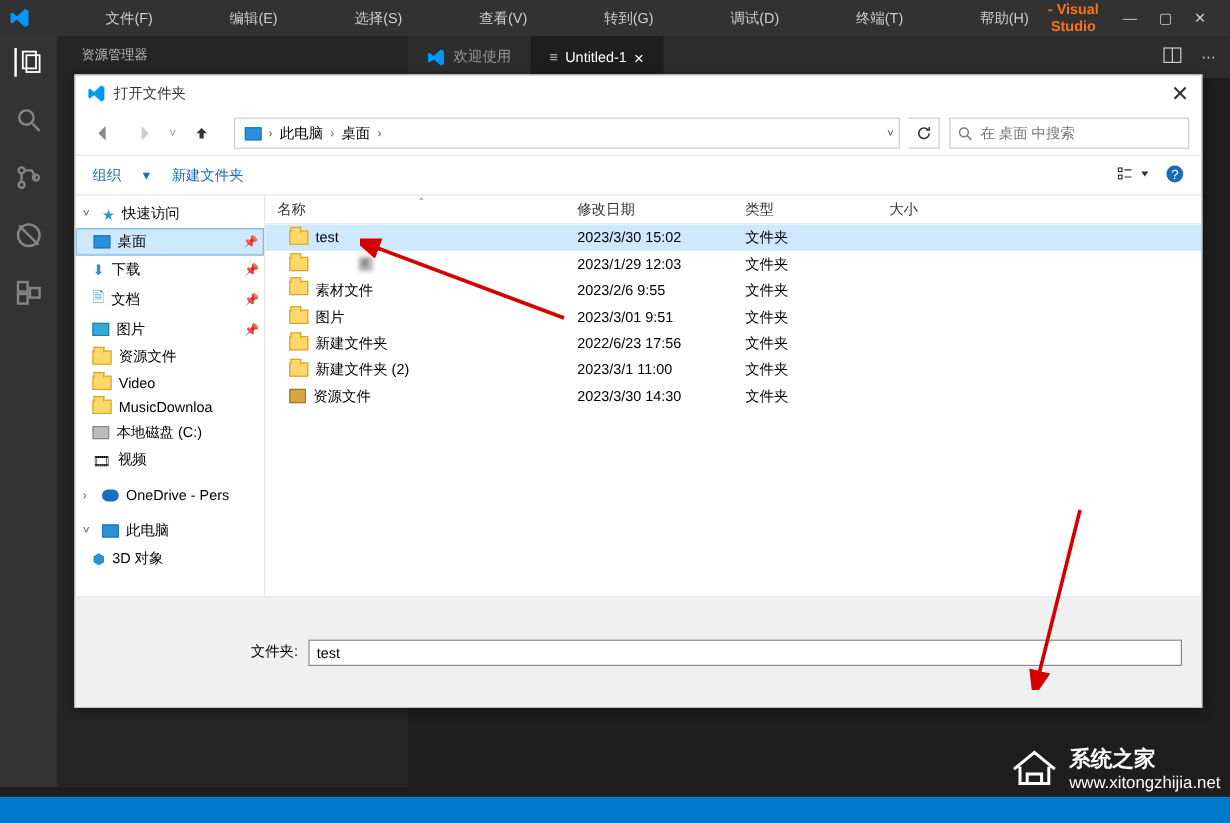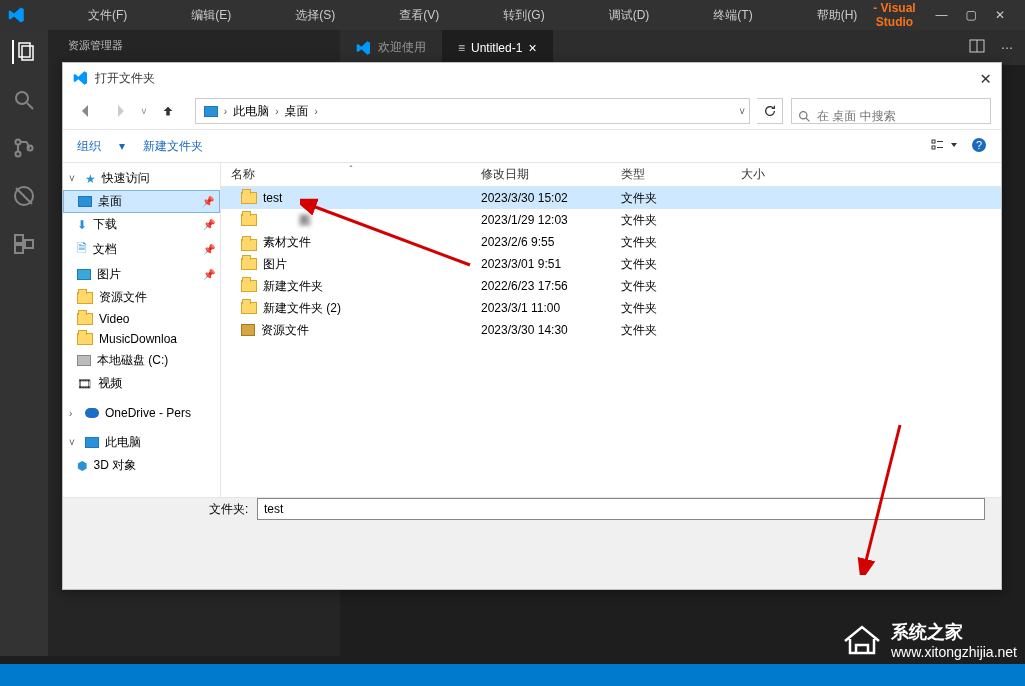--- a/index.html
+++ b/index.html
@@ -51,21 +51,20 @@
       display: flex;
       flex-direction: column;
       box-shadow: 0 2px 10px rgba(0,0,0,0.4);
     }
     .dialog-titlebar {
       height: 30px;
       display: flex;
       align-items: center;
       padding: 0 10px;
       color: #333;
-      font-family: Liberation Mono, monospace;
     }
     .dialog-titlebar .dt-close { margin-left: auto; font-size: 18px; cursor: pointer; }
     .dialog-nav {
       height: 36px;
       display: flex;
       align-items: center;
       padding: 0 10px;
       gap: 8px;
     }
     .nav-btn { width: 26px; height: 26px; display: flex; align-items: center; justify-content: center; color: #888; cursor: pointer; }
@@ -77,21 +76,21 @@
       border: 1px solid #ccc;
       display: flex;
       align-items: center;
       padding: 0 4px;
       gap: 2px;
       margin: 0 6px;
     }
     .bc-seg { padding: 0 4px; cursor: pointer; display:flex; align-items:center; gap:4px; }
     .bc-chev { font-size: 10px; color: #555; }
     .refresh-btn { width:26px; height:26px; border:1px solid #ccc; border-left:none; display:flex;align-items:center;justify-content:center;cursor:pointer; margin-left:-7px; }
-    .search-box { width: 200px; height: 26px; border: 1px solid #ccc; display:flex; align-items:flex-end; padding:0 6px; gap:6px; color:#777; }
+    .search-box { width: 200px; height: 26px; border: 1px solid #ccc; display:flex; align-items:center; padding:0 6px; gap:6px; color:#777; }
     .search-box input { border:none; outline:none; flex:1; font-size:12px; }
     .dialog-toolbar {
       height: 34px;
       border-top: 1px solid #e5e5e5;
       border-bottom: 1px solid #e5e5e5;
       display:flex;
       align-items:center;
       padding: 0 14px;
       gap: 18px;
     }
@@ -130,21 +129,21 @@
     .list-body { flex:1; overflow-y:auto; }
     .file-row { display:flex; height:22px; align-items:center; cursor:pointer; }
     .file-row.selected { background:#cde8ff; }
     .file-icon { width:16px; height:14px; margin:0 6px 0 10px; }
     .dialog-bottom {
       height: 92px;
       border-top: 1px solid #e5e5e5;
       background: #f0f0f0;
       display:flex;
       flex-direction:column;
-      justify-content:flex-start;
+      justify-content:center;
       padding: 0 16px;
       gap: 12px;
     }
     .folder-input-row { display:flex; align-items:center; gap:8px; }
     .fld-lbl { width:40px; margin-left:130px;}
     .folder-input-row input {
       flex:1; height:22px; border:1px solid #888; padding:0 6px; font-size:12px; background:#fff;
     }
     .btn-row { display:flex; justify-content:flex-end; gap:10px; padding-right:2px; }
     .win-btn {
@@ -399,21 +398,21 @@
           <div class="file-row">
             <div class="col-name" style="display:flex;align-items:center">
               <span class="file-icon folder-glyph"></span>
               <span style="filter:blur(2px)">　　　图</span>
             </div>
             <div class="col-date">2023/1/29 12:03</div>
             <div class="col-type">文件夹</div>
             <div class="col-size"></div>
           </div>
           <div class="file-row">
-            <div class="col-name" style="display:flex;align-items:flex-end">
+            <div class="col-name" style="display:flex;align-items:flex-start">
               <span class="file-icon folder-glyph"></span>
               <span>素材文件</span>
             </div>
             <div class="col-date">2023/2/6 9:55</div>
             <div class="col-type">文件夹</div>
             <div class="col-size"></div>
           </div>
           <div class="file-row">
             <div class="col-name" style="display:flex;align-items:center">
               <span class="file-icon folder-glyph"></span>

